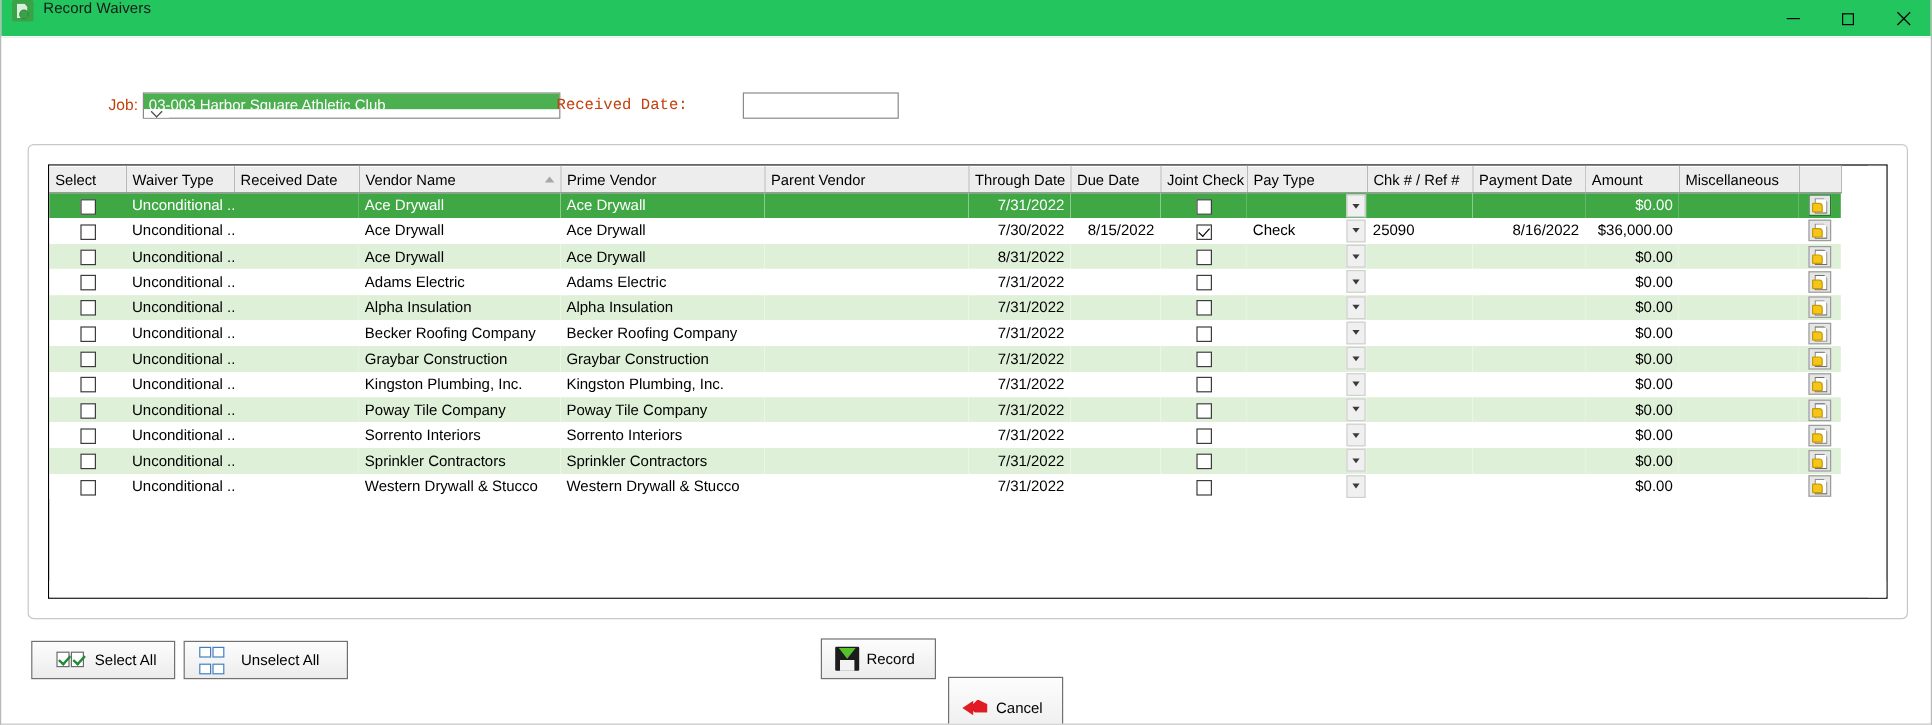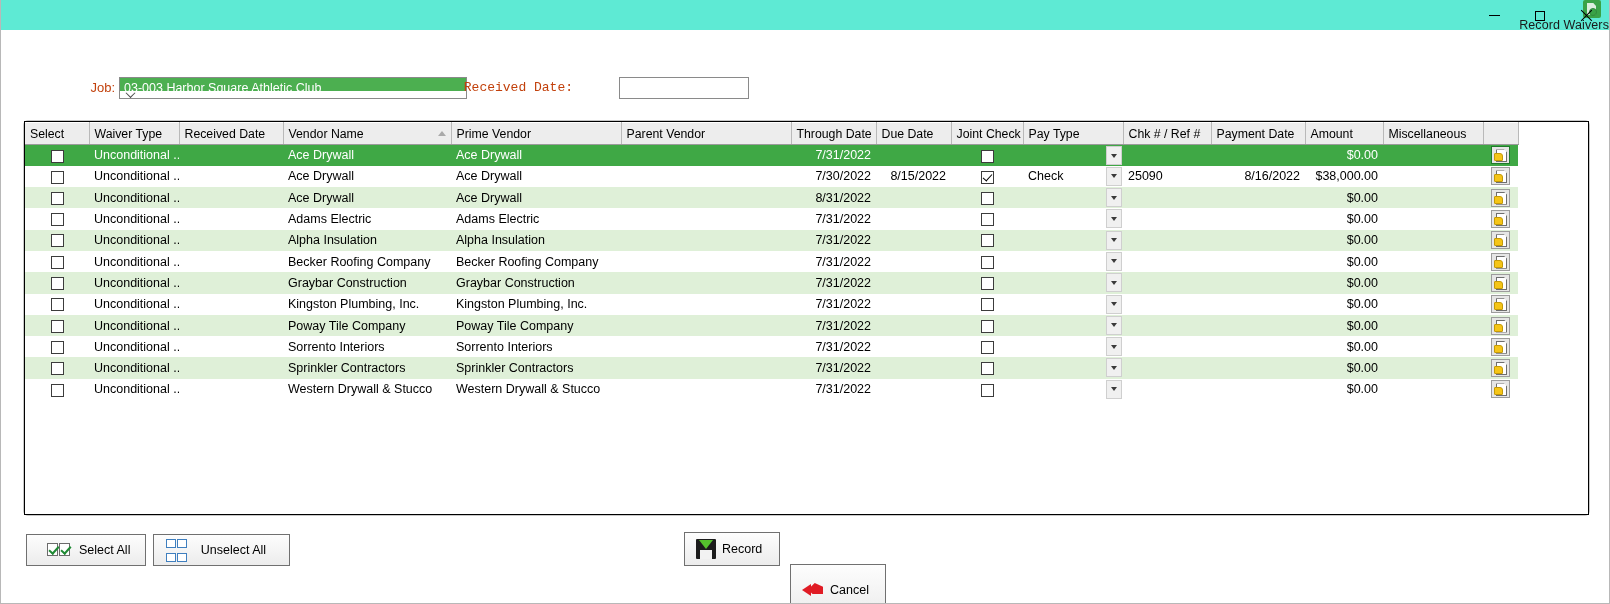--- a/index.html
+++ b/index.html
@@ -19,25 +19,24 @@
     width: 1610px;
     height: 604px;
     background: #ffffff;
     border: 1px solid #b8b8b8;
     border-top: none;
     overflow: hidden;
   }
   .titlebar {
     position: relative;
     height: 31px;
-    background: #5eead4;
+    background: #22c55e;
     display: flex;
-    align-items: flex-end;
+    align-items: flex-start;
     border-bottom: 1px solid #ffffff;
-    flex-direction: column;
   }
   .title-icon {
     width: 18px; height: 18px;
     margin-left: 9px; margin-right: 8px;
     background: #3aa347;
     border-radius: 2px;
     position: relative;
     flex: 0 0 auto;
   }
   .title-icon::before {
@@ -155,21 +154,21 @@
   }
 
   
   .grid-panel {
     position: absolute;
     left: 22px; top: 120px;
     width: 1567px; height: 396px;
     background: #ffffff;
     border: 1px solid #c8c8c8;
     border-radius: 5px;
-    padding: 0;
+    padding: 16px;
   }
   .grid-inner {
     width: 100%; height: 100%;
     border: 1px solid #000000;
     background: #ffffff;
     overflow: hidden;
     position: relative;
   }
 
   table.grid {
@@ -493,21 +492,21 @@
               <td class="c-prime">Ace Drywall</td>
               <td class="c-parent"></td>
               <td class="c-through">7/30/2022</td>
               <td class="c-due">8/15/2022</td>
               <td class="c-joint"><span class="cb checked"></span></td>
               <td class="c-paytype"><span>Check</span><span class="dd-btn">
                   <i></i>
                 </span></td>
               <td class="c-chk">25090</td>
               <td class="c-payment">8/16/2022</td>
-              <td class="c-amount">$38,000.00</td>
+              <td class="c-amount">$36,000.00</td>
               <td class="c-misc"></td>
               <td class="c-misc"><span class="misc-btn"><span class="pg"></span><span class="dm"></span></span></td>
             </tr>
             <tr class="row-odd">
               <td class="c-select"><span class="cb"></span></td>
               <td class="c-waiver">Unconditional ...</td>
               <td class="c-received"></td>
               <td class="c-vendor">Ace Drywall</td>
               <td class="c-prime">Ace Drywall</td>
               <td class="c-parent"></td>

